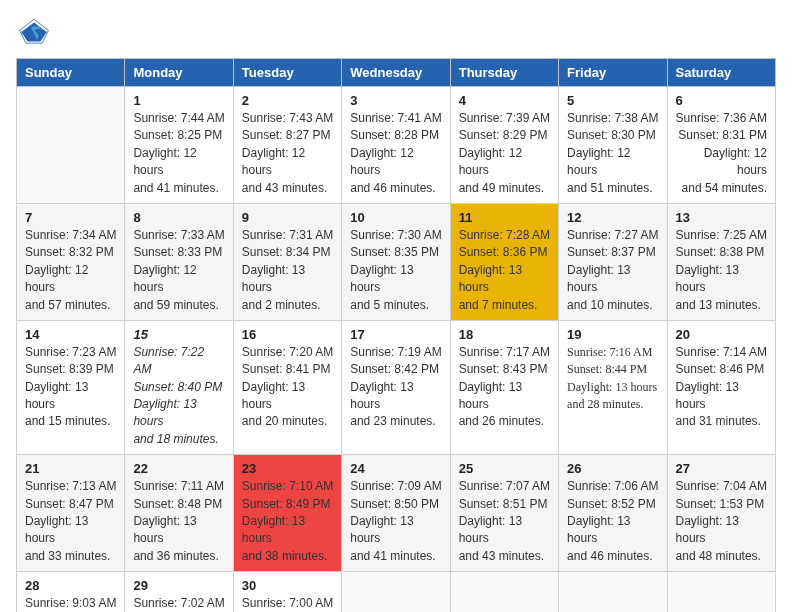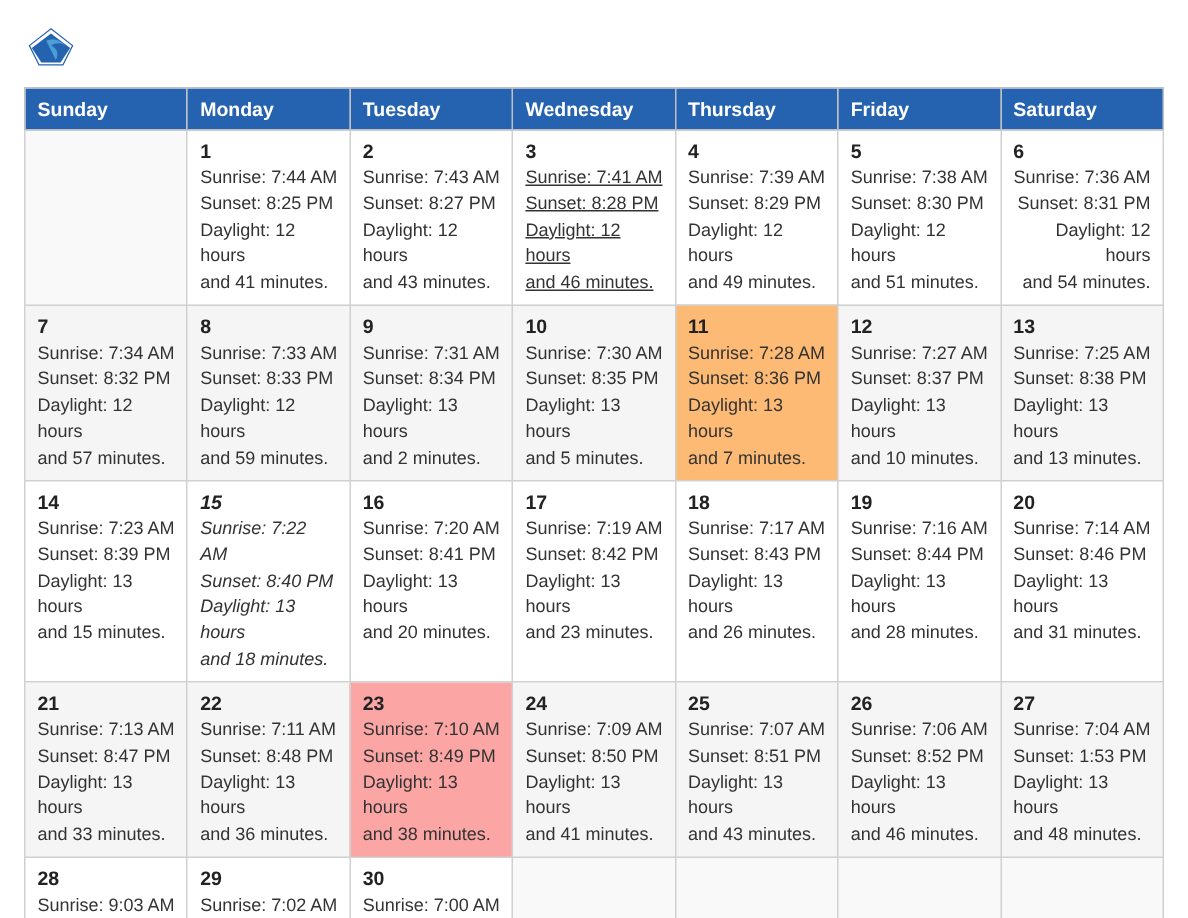--- a/index.html
+++ b/index.html
@@ -138,21 +138,21 @@
         </td>
         <td style="background: rgb(255, 255, 255);">
           <span class="day-num">2</span>
           <div class="day-info" style="white-space: pre-line;">Sunrise: 7:43 AM
 Sunset: 8:27 PM
 Daylight: 12 hours
 and 43 minutes.</div>
         </td>
         <td style="background: rgb(255, 255, 255);">
           <span class="day-num">3</span>
-          <div class="day-info" style="white-space: pre-line; text-decoration: underline;">Sunrise: 7:41 AM
+          <div class="day-info" style="white-space: pre-line;">Sunrise: 7:41 AM
 Sunset: 8:28 PM
 Daylight: 12 hours
 and 46 minutes.</div>
         </td>
         <td style="background: rgb(255, 255, 255);">
           <span class="day-num">4</span>
           <div class="day-info" style="white-space: pre-line;">Sunrise: 7:39 AM
 Sunset: 8:29 PM
 Daylight: 12 hours
 and 49 minutes.</div>
@@ -194,21 +194,21 @@
 Daylight: 13 hours
 and 2 minutes.</div>
         </td>
         <td style="background: rgb(245, 245, 245);">
           <span class="day-num">10</span>
           <div class="day-info" style="white-space: pre-line;">Sunrise: 7:30 AM
 Sunset: 8:35 PM
 Daylight: 13 hours
 and 5 minutes.</div>
         </td>
-        <td style="background: #fdba74;">
+        <td style="background: #eab308;">
           <span class="day-num">11</span>
           <div class="day-info" style="white-space: pre-line;">Sunrise: 7:28 AM
 Sunset: 8:36 PM
 Daylight: 13 hours
 and 7 minutes.</div>
         </td>
         <td style="background: rgb(245, 245, 245);">
           <span class="day-num">12</span>
           <div class="day-info" style="white-space: pre-line;">Sunrise: 7:27 AM
 Sunset: 8:37 PM
@@ -254,21 +254,21 @@
         </td>
         <td style="background: rgb(255, 255, 255);">
           <span class="day-num">18</span>
           <div class="day-info" style="white-space: pre-line;">Sunrise: 7:17 AM
 Sunset: 8:43 PM
 Daylight: 13 hours
 and 26 minutes.</div>
         </td>
         <td style="background: rgb(255, 255, 255);">
           <span class="day-num">19</span>
-          <div class="day-info" style="white-space: pre-line;">Sunrise: 7:16 AM
+          <div class="day-info" style="white-space: pre-line; font-family: Liberation Serif, serif;">Sunrise: 7:16 AM
 Sunset: 8:44 PM
 Daylight: 13 hours
 and 28 minutes.</div>
         </td>
         <td style="background: rgb(255, 255, 255);">
           <span class="day-num">20</span>
           <div class="day-info" style="white-space: pre-line;">Sunrise: 7:14 AM
 Sunset: 8:46 PM
 Daylight: 13 hours
 and 31 minutes.</div>
@@ -282,21 +282,21 @@
 Daylight: 13 hours
 and 33 minutes.</div>
         </td>
         <td style="background: rgb(245, 245, 245);">
           <span class="day-num">22</span>
           <div class="day-info" style="white-space: pre-line;">Sunrise: 7:11 AM
 Sunset: 8:48 PM
 Daylight: 13 hours
 and 36 minutes.</div>
         </td>
-        <td style="background: #fca5a5;">
+        <td style="background: #ef4444;">
           <span class="day-num">23</span>
           <div class="day-info" style="white-space: pre-line;">Sunrise: 7:10 AM
 Sunset: 8:49 PM
 Daylight: 13 hours
 and 38 minutes.</div>
         </td>
         <td style="background: rgb(245, 245, 245);">
           <span class="day-num">24</span>
           <div class="day-info" style="white-space: pre-line;">Sunrise: 7:09 AM
 Sunset: 8:50 PM

